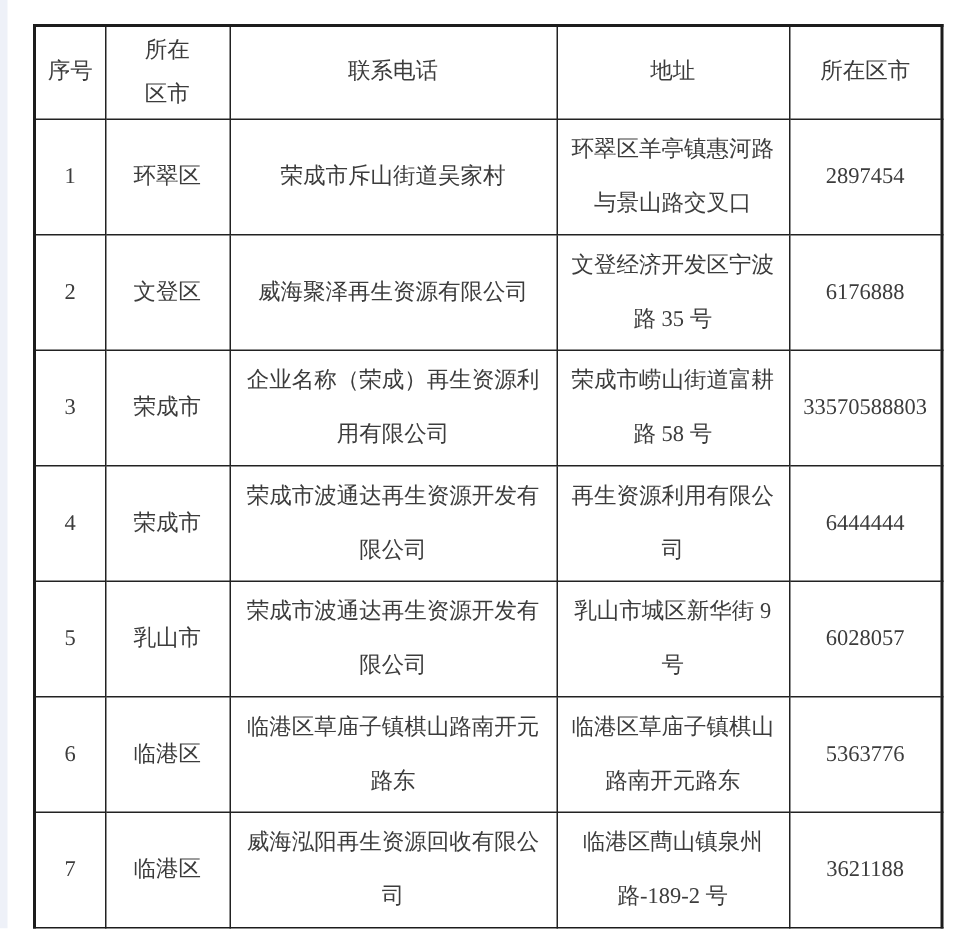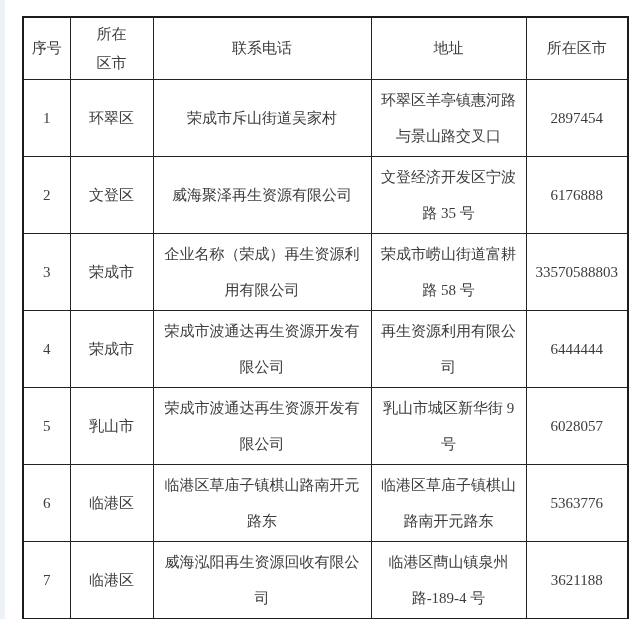--- a/index.html
+++ b/index.html
@@ -133,17 +133,17 @@
     <td>6</td>
     <td>临港区</td>
     <td>临港区草庙子镇棋山路南开元路东</td>
     <td>临港区草庙子镇棋山路南开元路东</td>
     <td>5363776</td>
   </tr>
       <tr>
     <td>7</td>
     <td>临港区</td>
     <td>威海泓阳再生资源回收有限公司</td>
-    <td>临港区蔄山镇泉州路-189-4 号</td>
+    <td>临港区蔄山镇泉州路-189-2 号</td>
     <td>3621188</td>
   </tr>
     </tbody>
 </table>
 
 </body></html>

